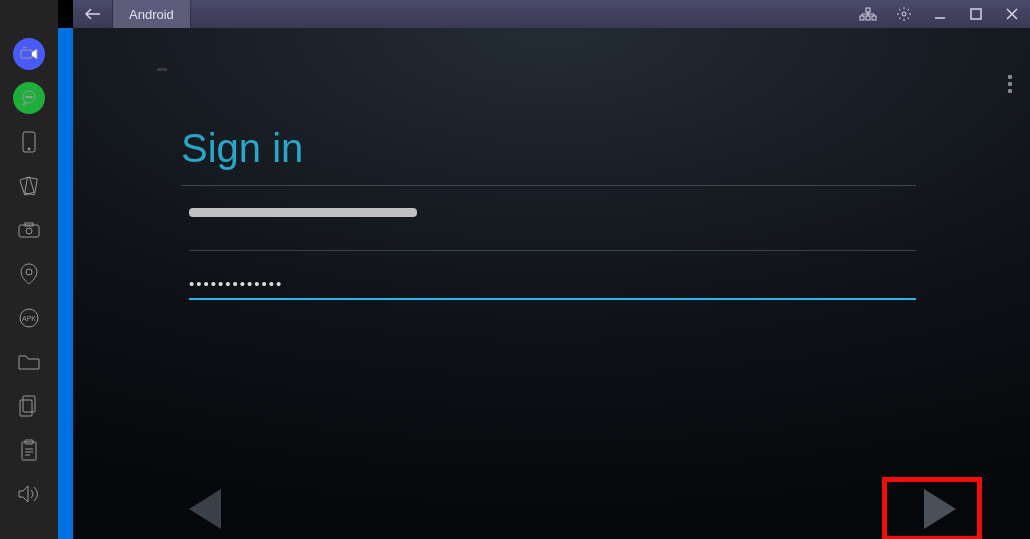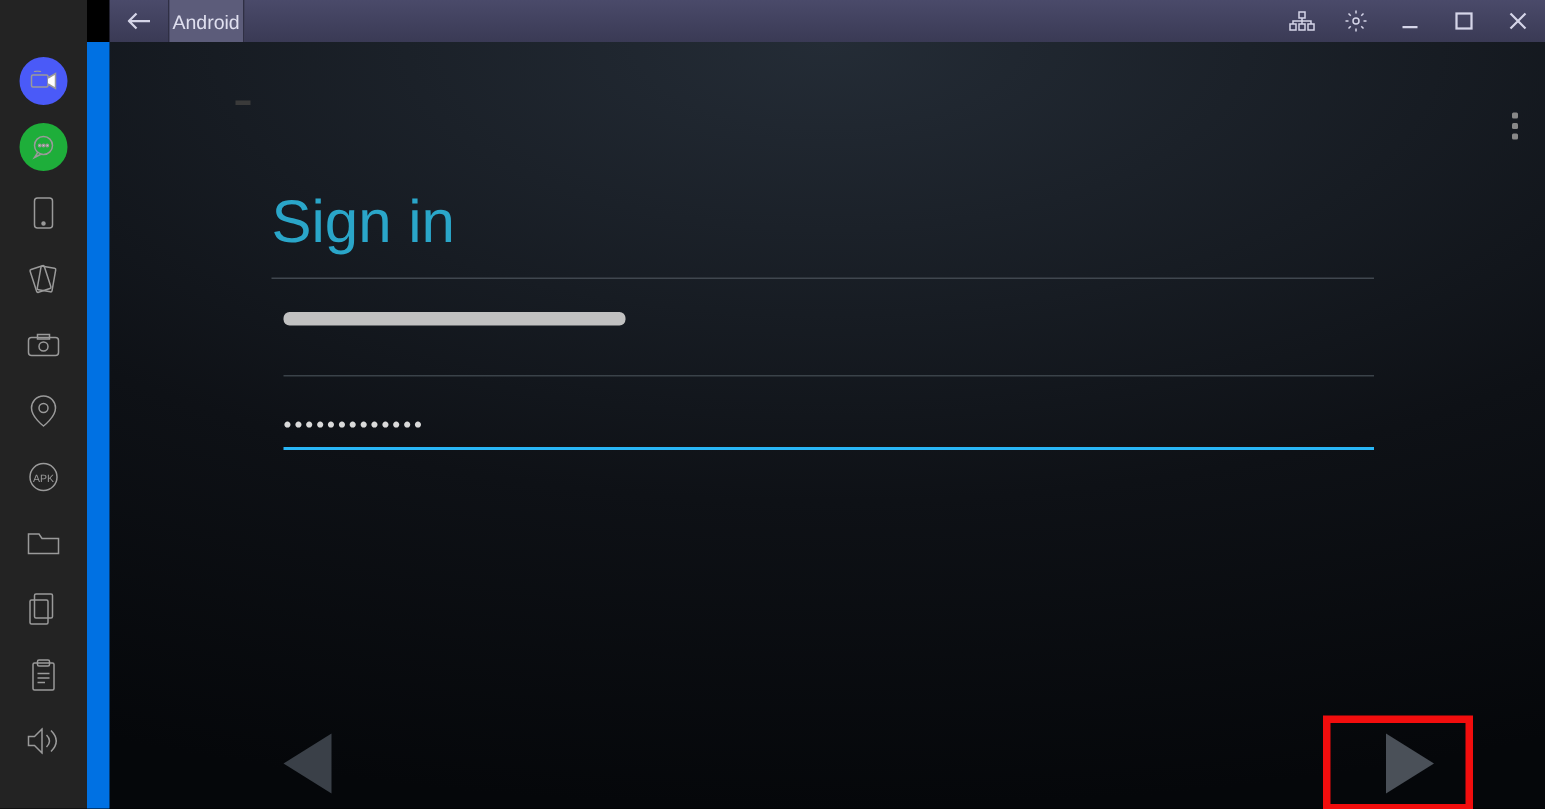--- a/index.html
+++ b/index.html
@@ -9,21 +9,21 @@
     position: absolute; top: 0; left: 73px; right: 0; height: 28px;
     background: linear-gradient(#4a4a6a, #3a3a55);
     display: flex; align-items: center; color: #cfcfe0; font-size: 13px;
     z-index: 10;
   }
   .titlebar .back-btn {
     width: 40px; height: 100%; display: flex; align-items: center; justify-content: center;
     cursor: pointer; border-right: 1px solid #2f2f44;
   }
   .titlebar .tab {
-    height: 100%; padding: 0 2px; display: flex; align-items: center;
+    height: 100%; padding: 0 16px; display: flex; align-items: center;
     background: #5c5c7a; border-right: 1px solid #2f2f44; color: #e0e0f0;
   }
   .titlebar .spacer { flex: 1; }
   .titlebar .tb-icon { width: 36px; height: 100%; display:flex; align-items:center; justify-content:center; cursor:pointer;}
   .titlebar svg { stroke: #d5d5e8; fill: none; }
 
   .left-sidebar {
     position: absolute; top: 0; left: 0; bottom: 0; width: 58px;
     background: #232323; z-index: 20;
   }

